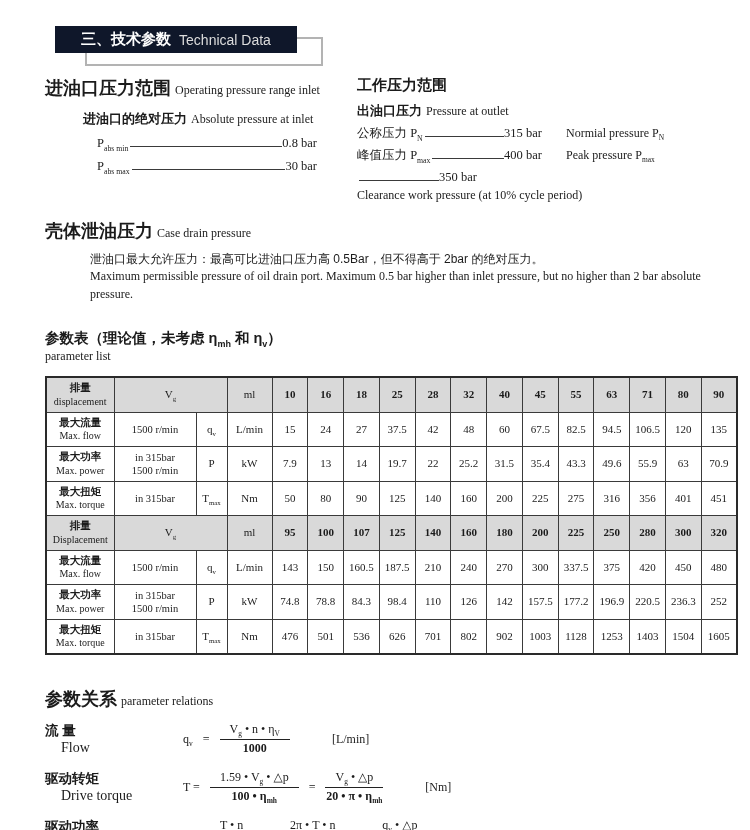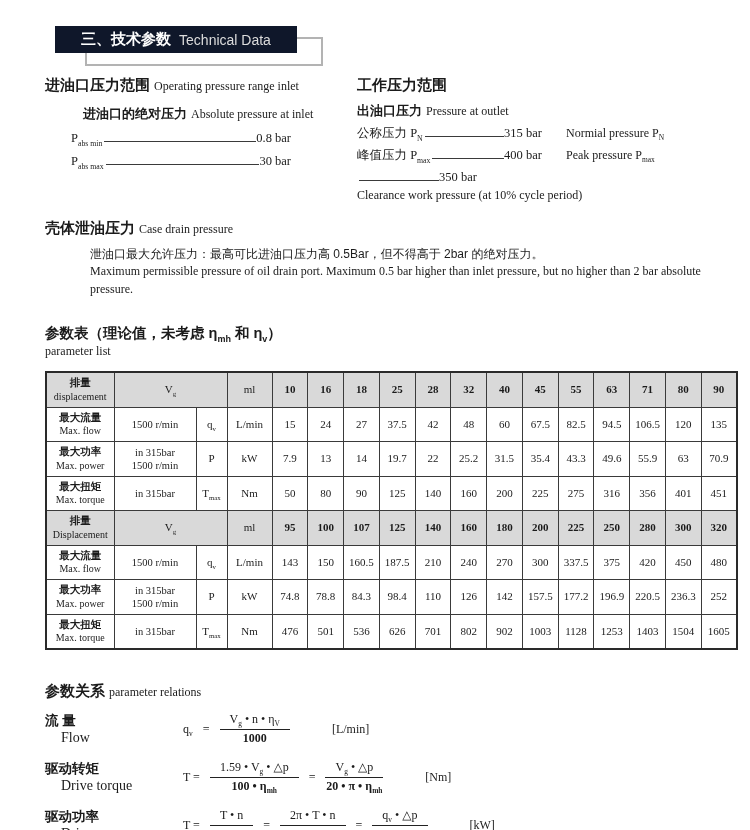--- a/index.html
+++ b/index.html
@@ -10,32 +10,32 @@
 
   
   .banner{position:relative;width:270px;height:40px;margin-left:10px;}
   .banner-outline{position:absolute;left:30px;top:11px;width:234px;height:25px;
         border:2px solid #b3b3b3;background:#fff;}
   .banner-box{position:absolute;left:0;top:0;width:242px;height:27px;background:#0f172a;
         display:flex;align-items:center;justify-content:center;gap:8px;}
   .bzh{color:#ffffff;font-weight:700;font-family:"Liberation Sans",sans-serif;font-size:15px;}
   .ben{color:#dcdcdc;font-family:"Liberation Sans",sans-serif;font-size:14px;}
 
-  .hzh{font-weight:700;font-family:"Liberation Sans",sans-serif;font-size:15px;}
+  .hzh{font-weight:700;font-family:"Liberation Sans",sans-serif;font-size:18px;}
   .hen{font-size:12px;font-weight:400;}
   sub{font-size:0.62em;line-height:0;}
 
   .cols{display:flex;margin-top:10px;}
   .col-left{width:312px;flex:none;}
   .col-right{flex:1;}
 
   .inlet-sub{margin-left:38px;margin-top:9px;}
   .szh{font-weight:700;font-family:"Liberation Sans",sans-serif;font-size:13px;}
   .sen{font-size:12px;}
-  .pline{display:flex;align-items:baseline;width:220px;margin-left:26px;margin-top:8px;font-size:12.5px;justify-content:space-between;}
+  .pline{display:flex;align-items:baseline;width:220px;margin-left:52px;margin-top:8px;font-size:12.5px;justify-content:space-between;}
   .pline .fill{flex:1;border-bottom:1px solid #3a3a3a;margin:0 0 3px 2px;}
   .wrow{display:flex;align-items:baseline;margin-top:5px;font-size:12.5px;}
   .wrow .zh{white-space:nowrap;}
   .wrow .fill{flex:1;border-bottom:1px solid #3a3a3a;margin:0 0 3px 2px;}
   .wrow .val{flex:none;width:52px;}
   .wrow .wen{flex:none;width:170px;margin-left:10px;font-size:12px;}
   .wclear{display:flex;align-items:baseline;margin-top:6px;font-size:12.5px;}
   .wclear .fill{flex:1;border-bottom:1px solid #3a3a3a;margin:0 0 3px 2px;max-width:80px;}
   .wclear .val{flex:none;margin-right:55px;}
   .wen-last{font-size:12px;margin-top:3px;}

